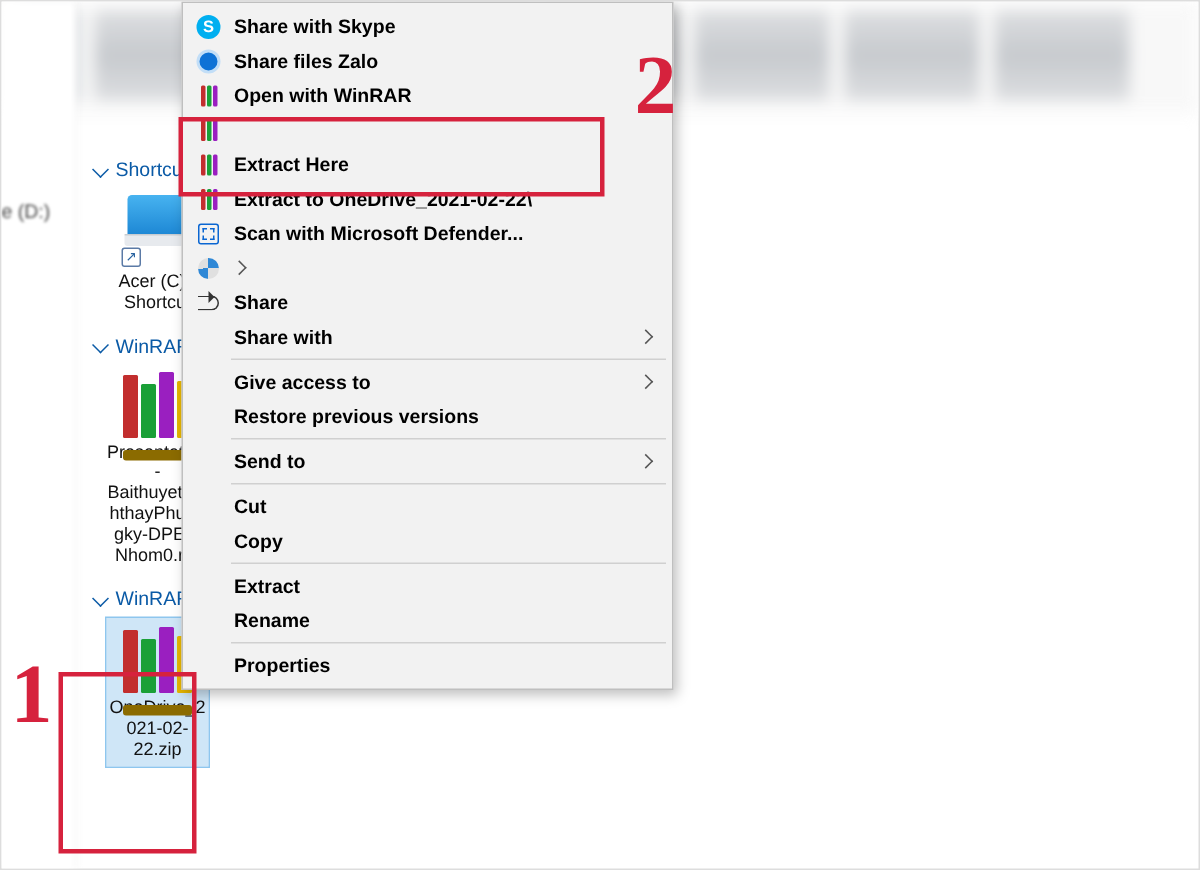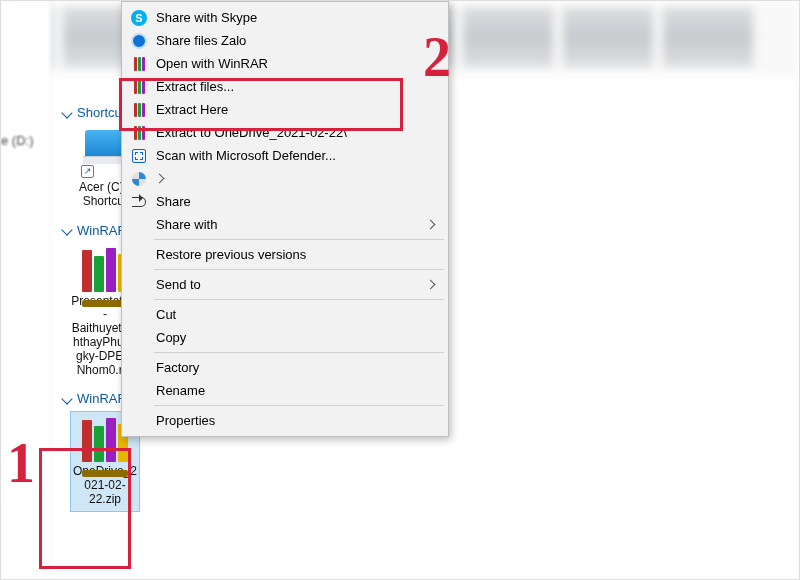--- a/index.html
+++ b/index.html
@@ -112,21 +112,21 @@
     color: #000; background: transparent;
     cursor: default;
     gap: 8px;
     white-space: nowrap;
   }
   .cm-item .ci-icon {
     width: 18px; height: 18px; flex:0 0 18px;
     display:flex; align-items:center; justify-content:center;
     font-size: 12px; font-weight:bold;
   }
-  .cm-item .ci-label { flex: 1; }
+  .cm-item .ci-label { flex: 1; font-weight: bold; }
   .cm-item .ci-chevron {
     width: 7px; height: 7px; border-top: 1.5px solid #555; border-right: 1.5px solid #555;
     transform: rotate(45deg); margin-right:2px;
   }
   .cm-sep { height:1px; background:#d0d0d0; margin:3px 2px 3px 30px; }
 
   
   .pic-skype { width:16px;height:16px;border-radius:50%;background:#00aff0;color:#fff;font-size:11px;line-height:16px;text-align:center;font-weight:bold; }
   .pic-zalo  { width:16px;height:16px;border-radius:50%;background:#0e72d6;border:2px solid #c2def7;box-sizing:border-box; }
   .pic-rar   { display:flex; gap:1px; }
@@ -234,21 +234,20 @@
     <span class="ci-label">Open with WinRAR</span>
   </div>
   <div class="cm-item">
     <span class="ci-icon">
         <span class="pic-rar">
           <i></i>
           <i></i>
           <i></i>
         </span>
       </span>
-    <span class="ci-label">Extract files...</span>
   </div>
   <div class="cm-item">
     <span class="ci-icon">
         <span class="pic-rar">
           <i></i>
           <i></i>
           <i></i>
         </span>
       </span>
     <span class="ci-label">Extract Here</span>
@@ -284,20 +283,25 @@
   <div class="cm-item">
     <span class="ci-icon"></span>
     <span class="ci-label">Share with</span>
     <span class="ci-chevron"></span>
   </div>
 
   <div class="cm-sep"></div>
 
   <div class="cm-item">
     <span class="ci-icon"></span>
+    <span class="ci-label">Give access to</span>
+    <span class="ci-chevron"></span>
+  </div>
+  <div class="cm-item">
+    <span class="ci-icon"></span>
     <span class="ci-label">Restore previous versions</span>
   </div>
 
   <div class="cm-sep"></div>
 
   <div class="cm-item">
     <span class="ci-icon"></span>
     <span class="ci-label">Send to</span>
     <span class="ci-chevron"></span>
   </div>
@@ -310,21 +314,21 @@
   </div>
   <div class="cm-item">
     <span class="ci-icon"></span>
     <span class="ci-label">Copy</span>
   </div>
 
   <div class="cm-sep"></div>
 
   <div class="cm-item">
     <span class="ci-icon"></span>
-    <span class="ci-label">Factory</span>
+    <span class="ci-label">Extract</span>
   </div>
   <div class="cm-item">
     <span class="ci-icon"></span>
     <span class="ci-label">Rename</span>
   </div>
 
   <div class="cm-sep"></div>
 
   <div class="cm-item">
     <span class="ci-icon"></span>

